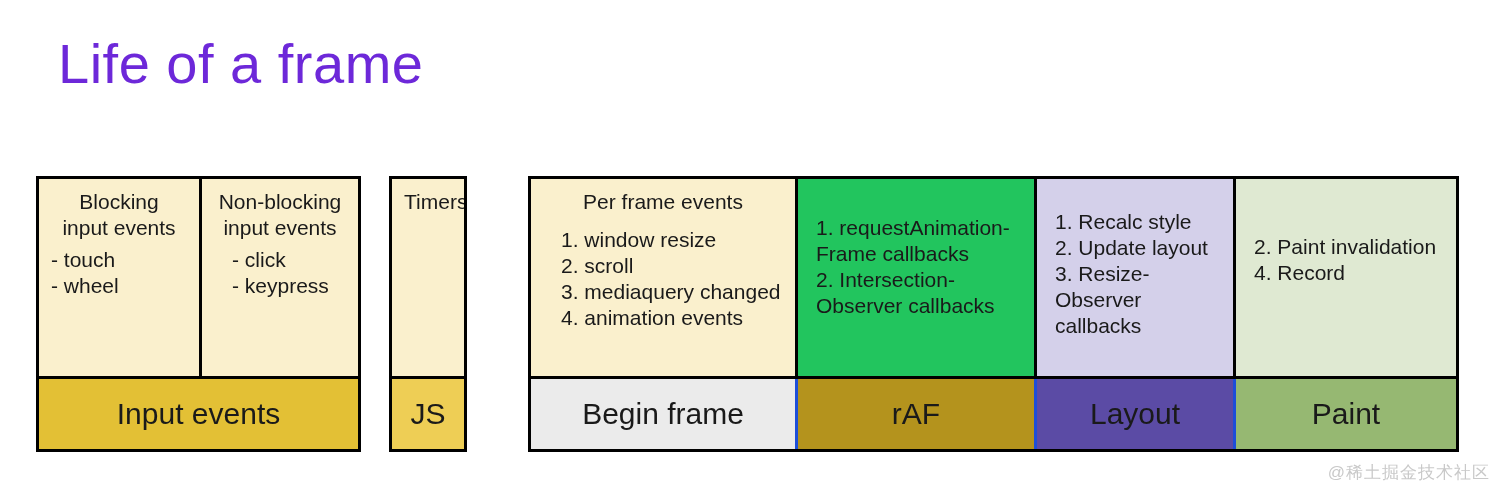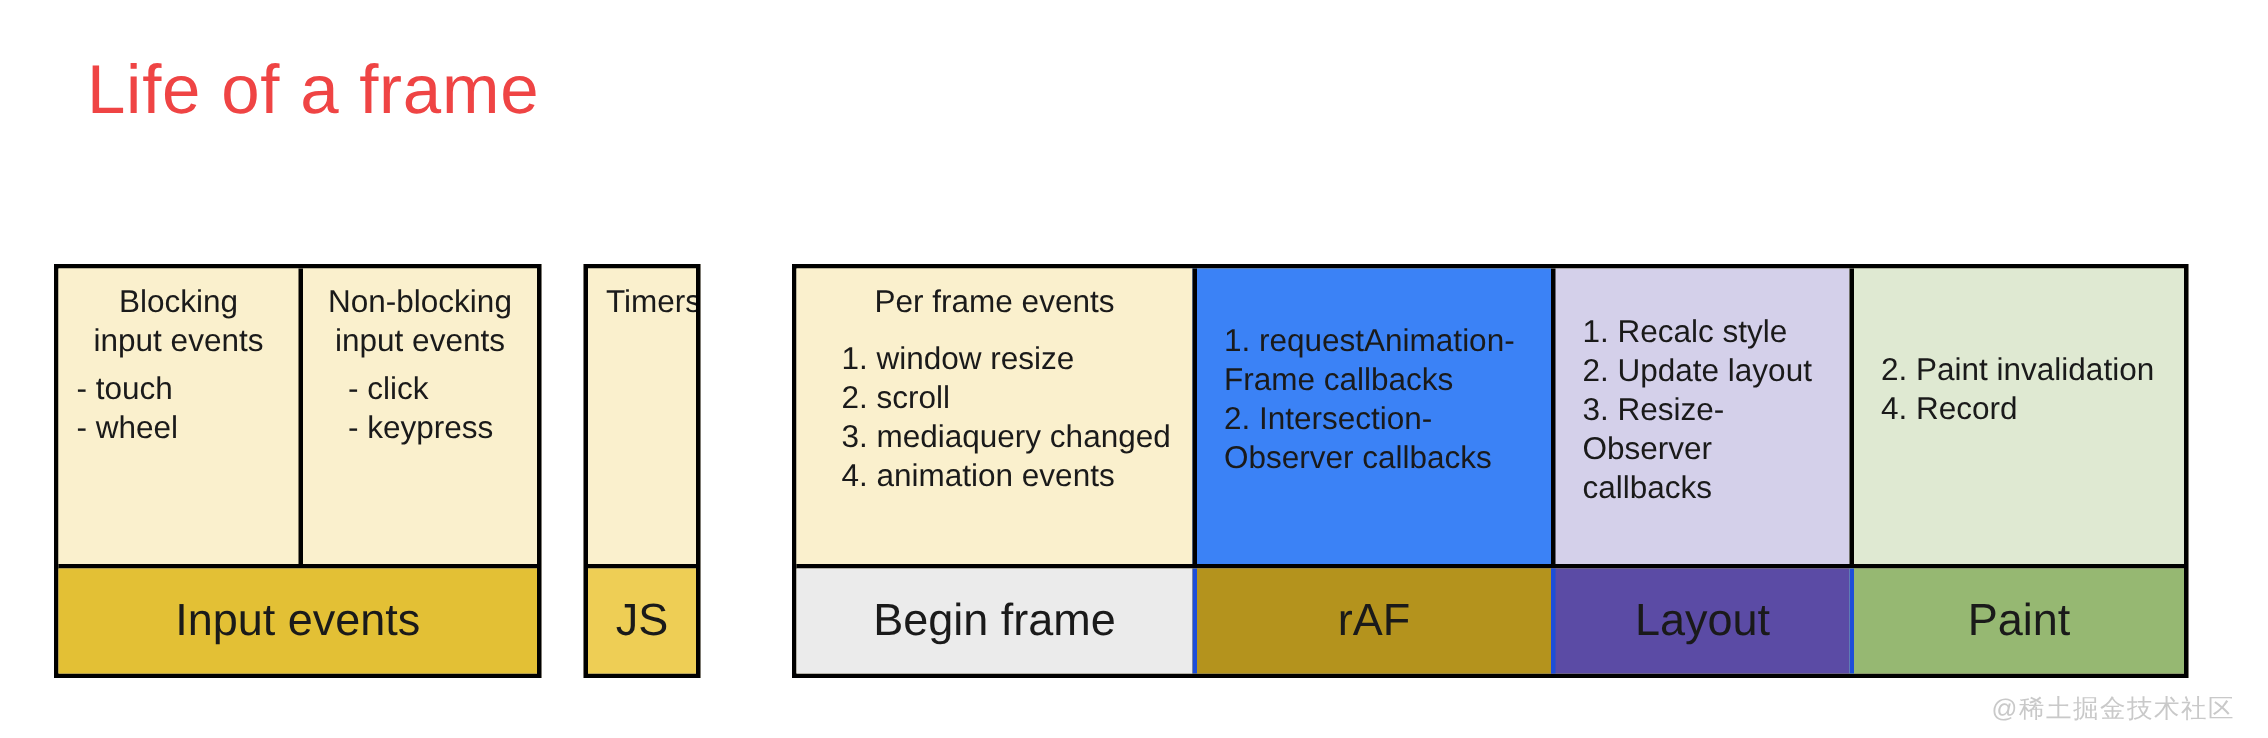--- a/index.html
+++ b/index.html
@@ -14,25 +14,25 @@
     font-family: "Liberation Sans", "DejaVu Sans", sans-serif;
     color: #1a1a1a;
     overflow: hidden;
   }
 
   
   #page-title {
     position: absolute;
     left: 58px;
     top: 36px;
-    font-size: 46px;
+    font-size: 56px;
     font-weight: 400;
     letter-spacing: 0.5px;
     line-height: 1;
-    color: #ef4444;
+    color: #6d28d9;
     white-space: nowrap;
   }
 
   
   #diagram {
     position: absolute;
     left: 0;
     top: 176px;
     width: 1512px;
     height: 280px;
@@ -185,21 +185,21 @@
           <div class="col-heading">Per frame events</div>
           <ul class="col-list" style="padding-left:18px;margin-top:12px;">
             <li>1. window resize</li>
             <li>2. scroll</li>
             <li>3. mediaquery changed</li>
             <li>4. animation events</li>
           </ul>
         </div>
       </div>
 
-      <div class="col" style="flex:0 0 239px;background:#3b82f6;">
+      <div class="col" style="flex:0 0 239px;background:#22c55e;">
         <div class="col-body" style="display:flex;align-items:center;padding-top:0;padding-bottom:22px;">
           <ul class="col-list" style="padding-left:6px;">
             <li>1. requestAnimation-
 Frame callbacks</li>
             <li>2. Intersection-
 Observer callbacks</li>
           </ul>
         </div>
       </div>
 

